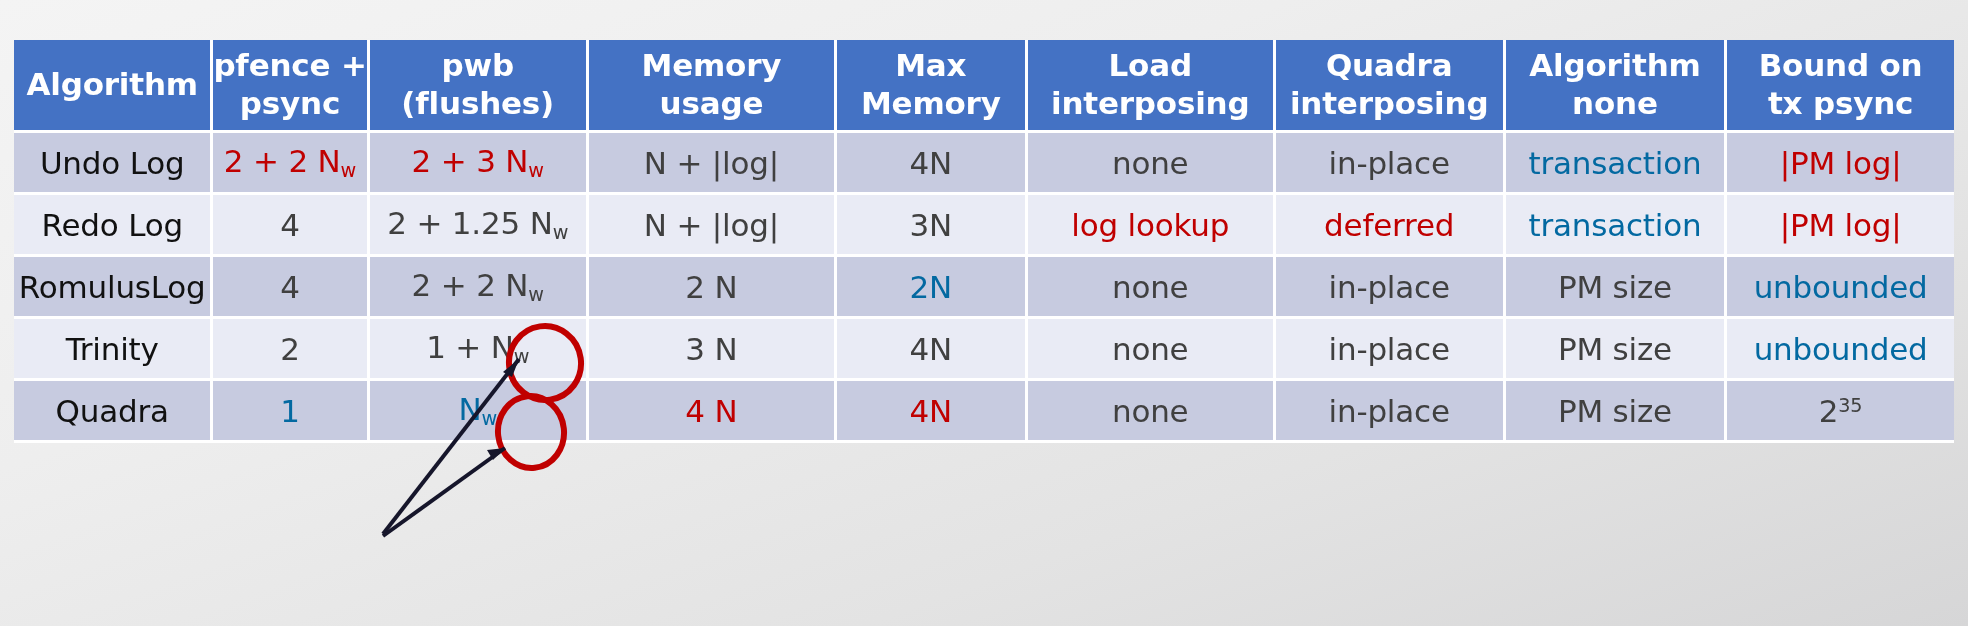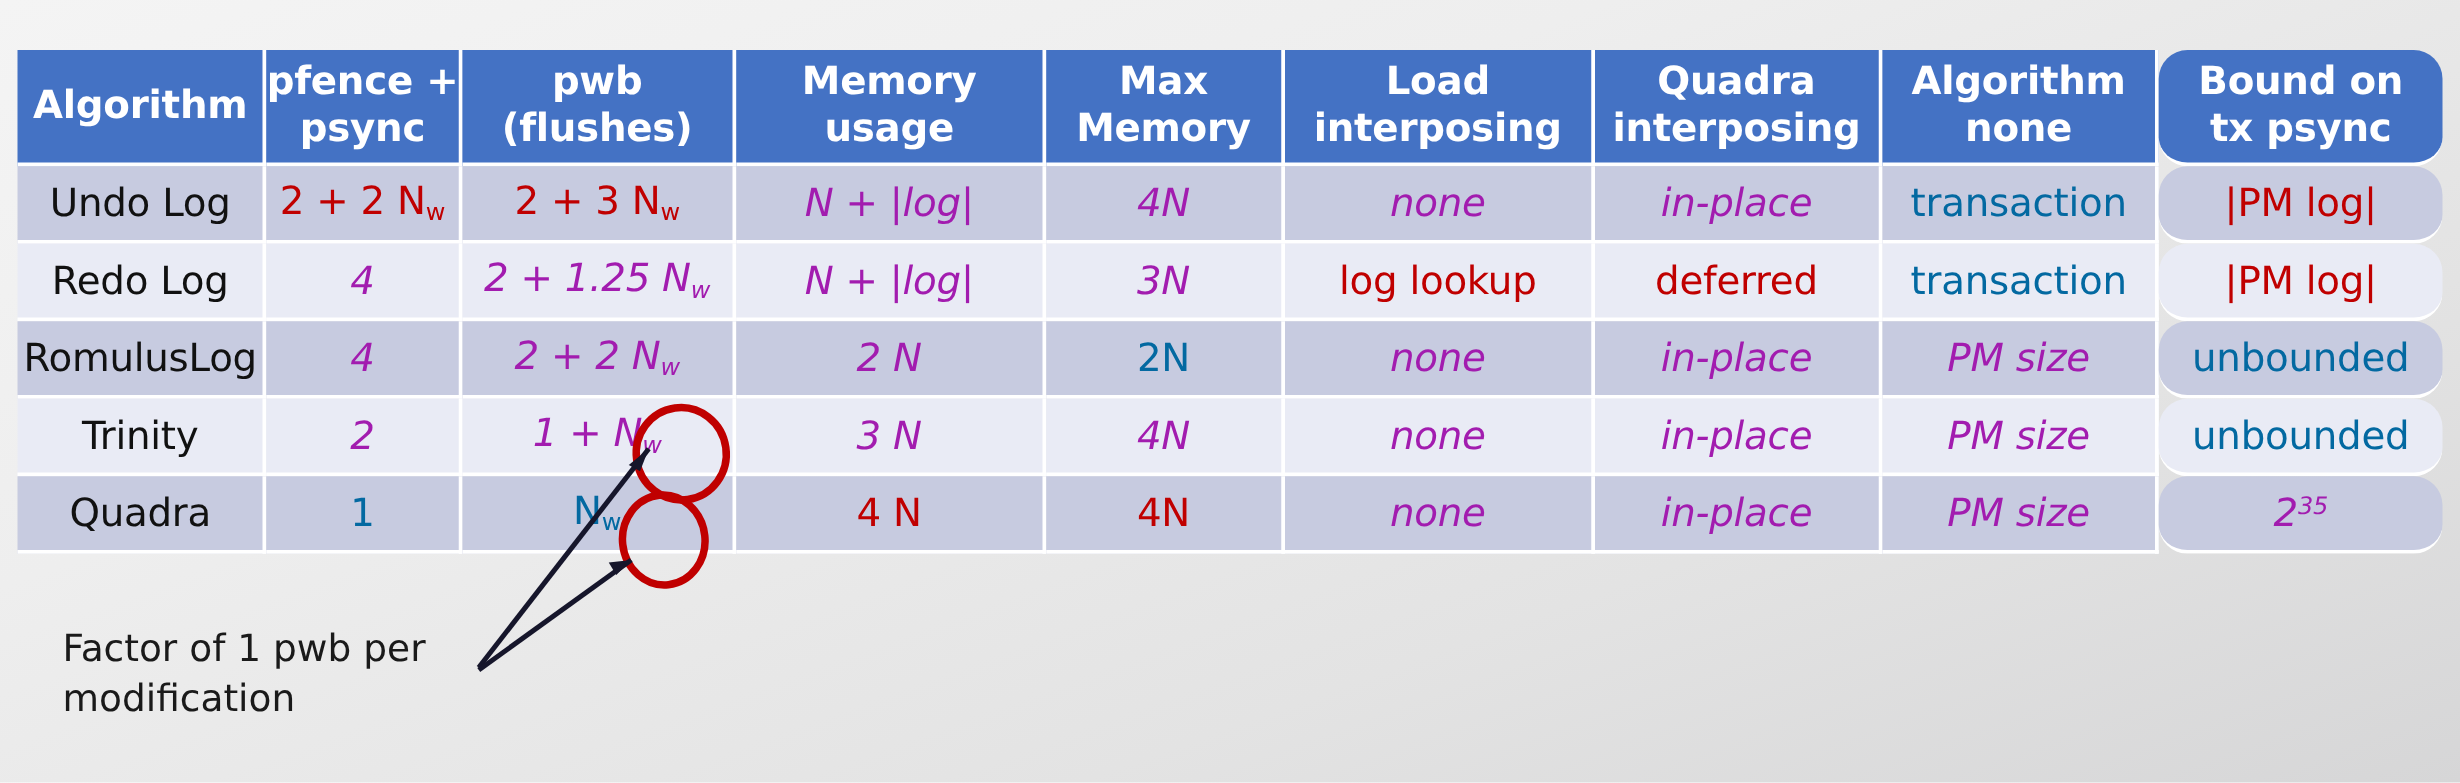--- a/index.html
+++ b/index.html
@@ -17,42 +17,42 @@
     border-collapse:separate;border-spacing:0;
     table-layout:fixed;
   }
   table.cmp td,table.cmp th{
     padding:0;margin:0;
     border-right:3px solid #ffffff;
     border-bottom:3px solid #ffffff;
     text-align:center;vertical-align:middle;
     overflow:hidden;white-space:nowrap;
   }
-  table.cmp th:last-child,table.cmp td:last-child{border-right:none;border-radius:23px;}
+  table.cmp th:last-child,table.cmp td:last-child{border-right:none;}
 
   thead th{
     background:#4472C4;color:#ffffff;
     font-weight:bold;font-size:31px;line-height:1.22;
     height:90px;white-space:normal;
     letter-spacing:-0.2px;
   }
   thead th .hl{display:block;}
 
   tbody td{
     height:59px;font-size:31px;color:#111111;
     font-weight:400;letter-spacing:-0.2px;
   }
   tbody tr.alt-dark td{background:#c7cbe0;text-align:center;}
   tbody tr.alt-light td{background:#e9ebf5;}
 
   td.algo{text-align:left;padding-left:22px;}
 
   .red{color:#C00000;}
   .green{color:#0369a1;}
-  .blk{color:#a21caf;font-style:italic;}
+  .blk{color:#404040;}
 
   sub{font-size:0.62em;vertical-align:-0.28em;}
   sup{font-size:0.62em;vertical-align:0.52em;}
 
   
   #anno{position:absolute;left:0;top:0;width:1968px;height:626px;pointer-events:none;}
 
   #callout{
     position:absolute;left:50px;top:500px;width:330px;
     font-size:30px;line-height:1.33;color:#1a1a1a;
@@ -179,16 +179,14 @@
       <line x1="383" y1="534" x2="519" y2="359" stroke="#16162b" stroke-width="4"></line>
       <polygon points="519,359 503,372 512,377" fill="#16162b"></polygon>
     </g>
 
     <g>
       <line x1="383" y1="536" x2="505" y2="448" stroke="#16162b" stroke-width="4"></line>
       <polygon points="505,448 487,450 493,460" fill="#16162b"></polygon>
     </g>
   </svg>
 
-  <div id="callout">Factor of 1 pwb per
-modification</div>
 
 </div>
 
 </body></html>

